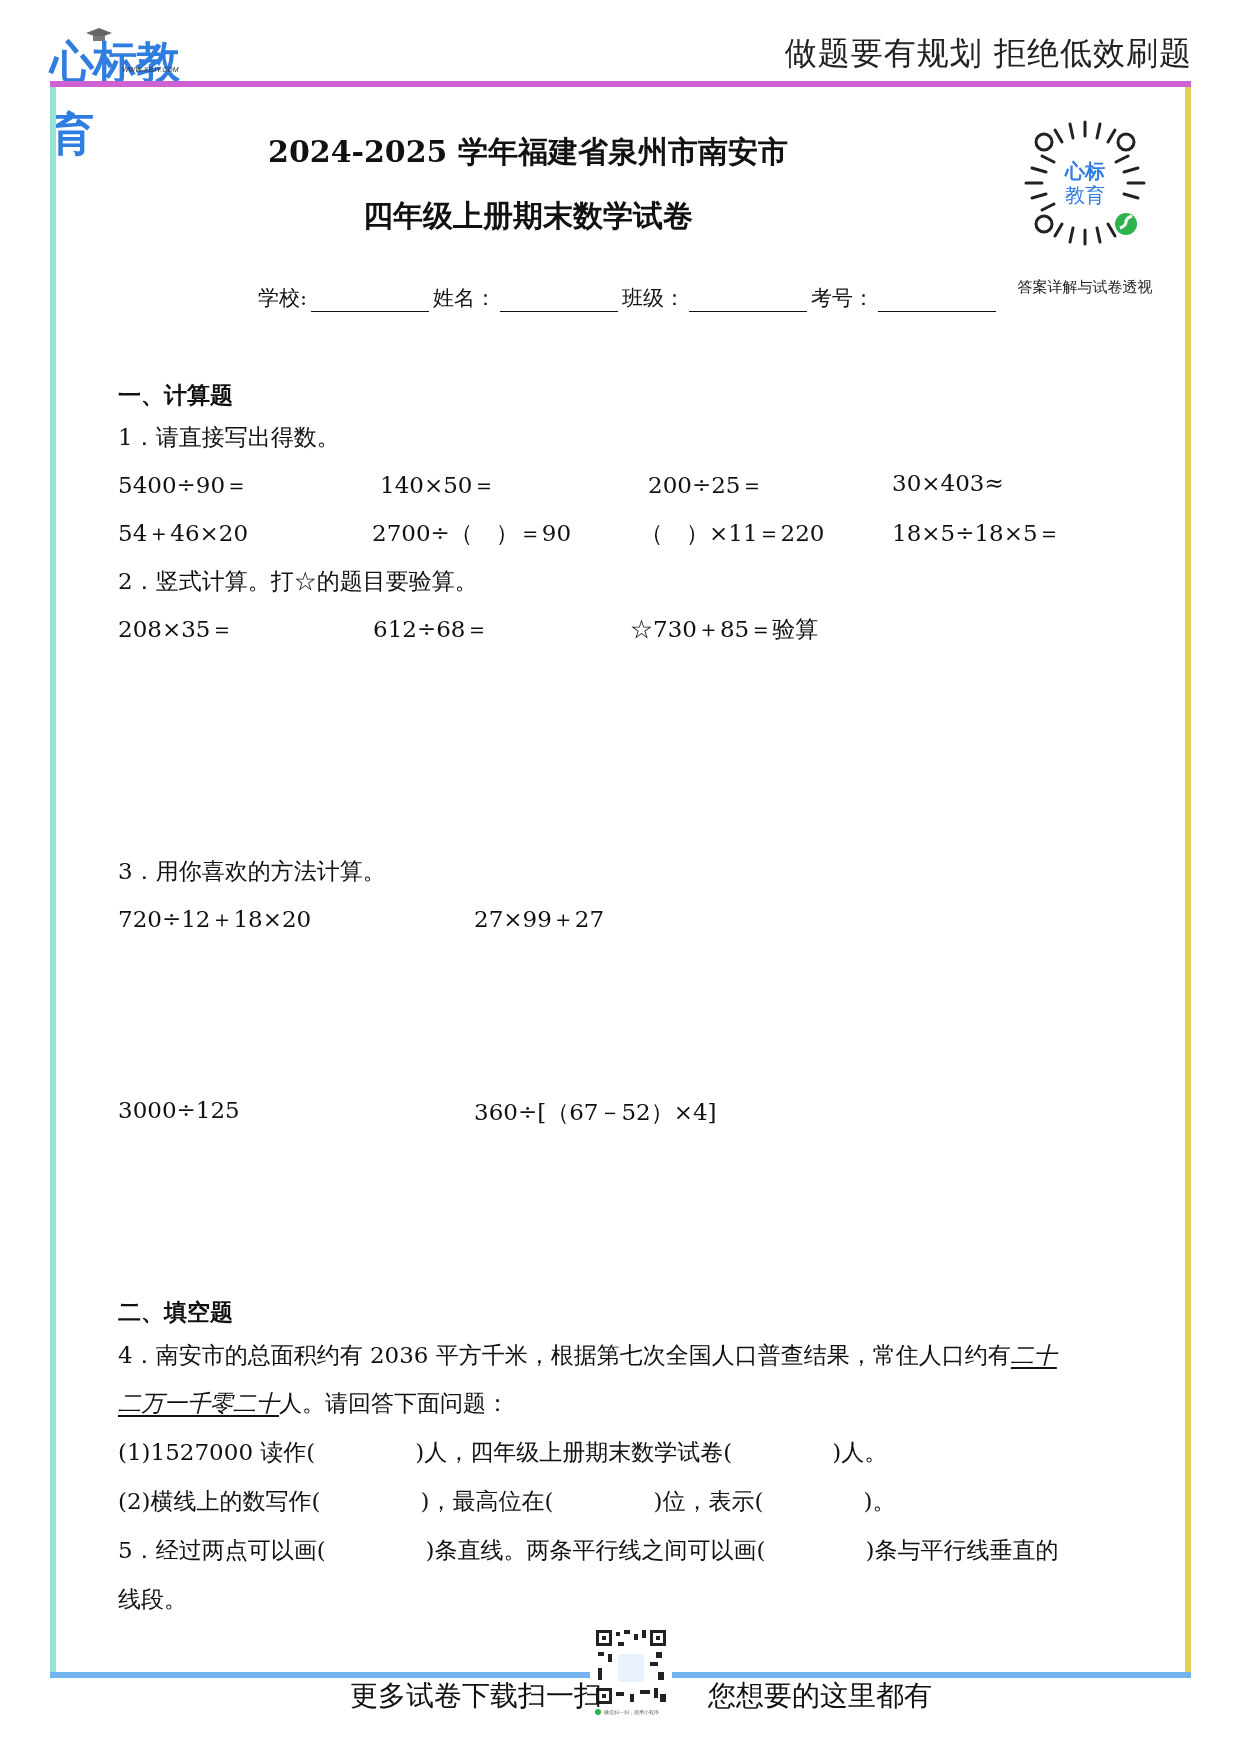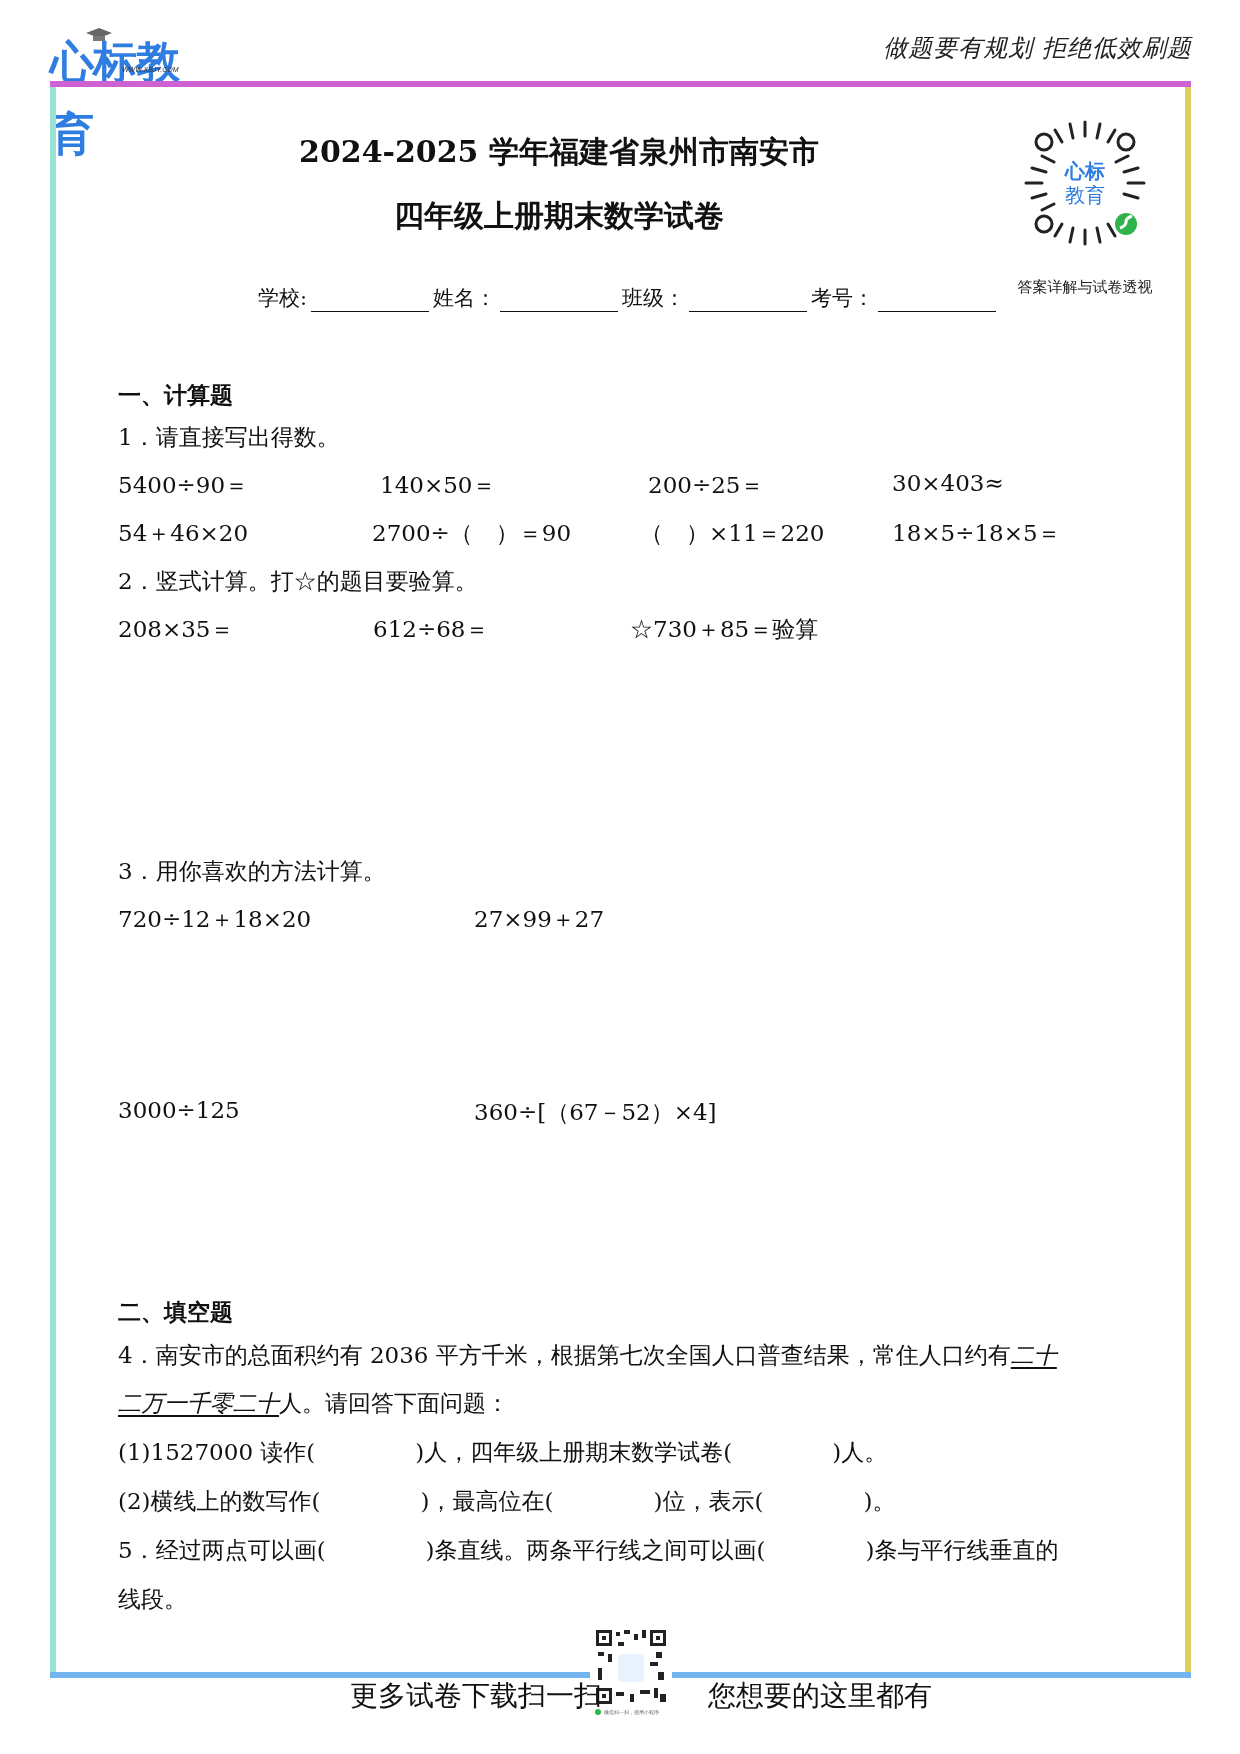--- a/index.html
+++ b/index.html
@@ -1,26 +1,26 @@
 <!DOCTYPE html>
 <html><head>
 <meta charset="utf-8">
 <style>
   html,body{margin:0;padding:0;background:#fff;}
   body{width:1240px;height:1754px;position:relative;overflow:hidden;font-family:"DejaVu Serif","Liberation Serif",serif;color:#111;}
   .abs{position:absolute;}
   .logo{left:50px;top:26px;width:160px;height:56px;}
   .logo-text{font-family:"DejaVu Sans","Liberation Sans",sans-serif;font-weight:bold;font-size:44px;color:#2f7de1;letter-spacing:-1px;line-height:72px;}
   .logo-url{position:absolute;left:72px;top:40px;font-size:7px;font-style:italic;color:#333;font-family:"Liberation Sans",sans-serif;}
-  .slogan{right:48px;top:32px;font-size:24px;font-family:"DejaVu Sans","Liberation Sans",sans-serif;color:#222;letter-spacing:1px;font-style:italic;}
+  .slogan{right:48px;top:32px;font-size:32px;font-family:"DejaVu Sans","Liberation Sans",sans-serif;color:#222;letter-spacing:1px;}
   .frame-top{left:50px;top:81px;width:1141px;height:6px;background:#cf62d3;}
   .frame-left{left:50px;top:87px;width:6px;height:1590px;background:#9ae2d6;}
   .frame-right{left:1185px;top:87px;width:6px;height:1590px;background:#dfcf5c;}
   .frame-bottom{left:50px;top:1672px;width:1141px;height:6px;background:#73b3ef;}
-  .title{left:0;width:1056px;text-align:center;font-weight:bold;font-size:30px;font-family:"DejaVu Serif","Liberation Serif",serif;padding-left:31px;}
+  .title{left:0;width:1056px;text-align:center;font-weight:bold;font-size:30px;font-family:"DejaVu Serif","Liberation Serif",serif;}
   .qr-big{left:1020px;top:118px;width:130px;height:130px;}
   .qr-caption{left:1005px;top:278px;width:160px;text-align:center;font-size:15px;font-family:Liberation Serif, serif;color:#222;}
   .info-row{left:258px;top:284px;font-size:21px;white-space:nowrap;}
   .blank{display:inline-block;width:118px;border-bottom:1.5px solid #111;height:20px;vertical-align:bottom;margin:0 4px;}
   .sec{left:118px;font-weight:bold;font-size:23px;font-family:"DejaVu Sans","Liberation Sans",sans-serif;}
   .q{left:118px;font-size:23px;white-space:nowrap;}
   .ex{font-size:23px;white-space:nowrap;}
   .u{text-decoration:underline;text-underline-offset:4px;font-style:italic;}
   .gap{display:inline-block;width:100px;}
   .bottom-text{top:1677px;font-size:28px;font-family:"DejaVu Sans","Liberation Sans",sans-serif;color:#111;margin-left:24px;}

